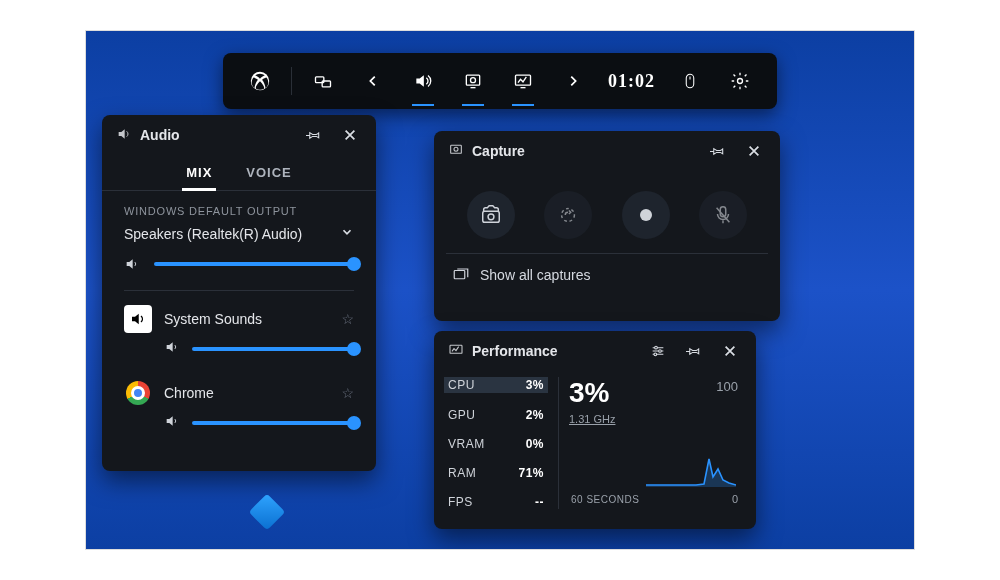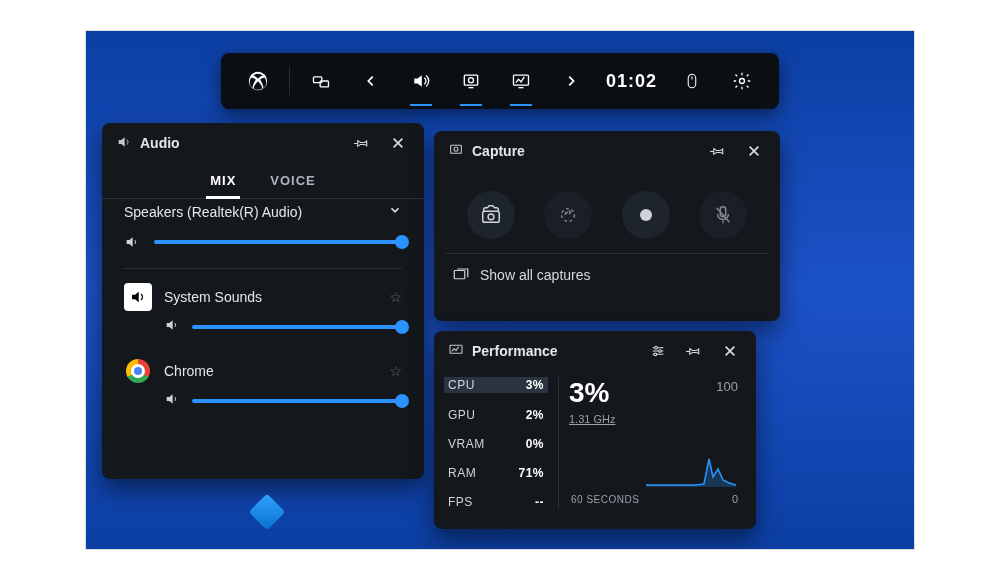--- a/index.html
+++ b/index.html
@@ -23,20 +23,21 @@
     position: absolute;
     top: 22px; left: 50%; transform: translateX(-50%);
     background: #0b0e12;
     height: 56px;
     border-radius: 8px;
     display: flex;
     align-items: center;
     padding: 0 14px;
     gap: 4px;
     box-shadow: 0 6px 18px rgba(0,0,0,.5);
+    font-family: Liberation Serif, serif;
   }
   .tb-btn {
     width: 46px; height: 56px;
     display: flex; align-items: center; justify-content: center;
     color: #e6e6e6;
     cursor: pointer;
     position: relative;
   }
   .tb-sep {
     width: 1px; height: 28px;
@@ -75,22 +76,22 @@
   .panel-head .head-title { flex: 0 0 auto; }
   .panel-head .spacer { flex: 1 1 auto; }
   .head-btn {
     width: 28px; height: 28px;
     display: flex; align-items: center; justify-content: center;
     cursor: pointer; color: #d9dde3; border-radius: 4px;
   }
 
   
   .audio {
-    top: 92px; left: 16px;
-    width: 322px; height: 356px; border-radius: 8px;
+    top: 84px; left: 16px;
+    width: 274px; height: 356px; border-radius: 8px;
   }
   .tabs {
     display: flex; gap: 34px;
     padding: 0 22px;
     border-bottom: 1px solid #2b3039;
     height: 36px;
     font-size: 13px; font-weight: 700;
     letter-spacing: 1px;
     color: #aeb4bd;
     justify-content: center;
@@ -300,20 +301,21 @@
       <span class="head-btn">
         <svg width="14" height="14" viewBox="0 0 16 16" stroke="#d9dde3" stroke-width="2">
             <path d="M3 3l10 10M13 3 3 13"></path>
           </svg>
       </span>
     </div>
     <div class="tabs">
       <div class="tab active">MIX</div>
       <div class="tab">VOICE</div>
     </div>
+    <div class="section-label">WINDOWS DEFAULT OUTPUT</div>
     <div class="output-row">
       <span>Speakers (Realtek(R) Audio)</span>
       <span>
         <svg width="14" height="14" viewBox="0 0 16 16" fill="none" stroke="#d9dde3" stroke-width="2">
             <path d="M4 6l4 4 4-4"></path>
           </svg>
       </span>
     </div>
     <div class="vol-row">
       <span class="vol-icon">

